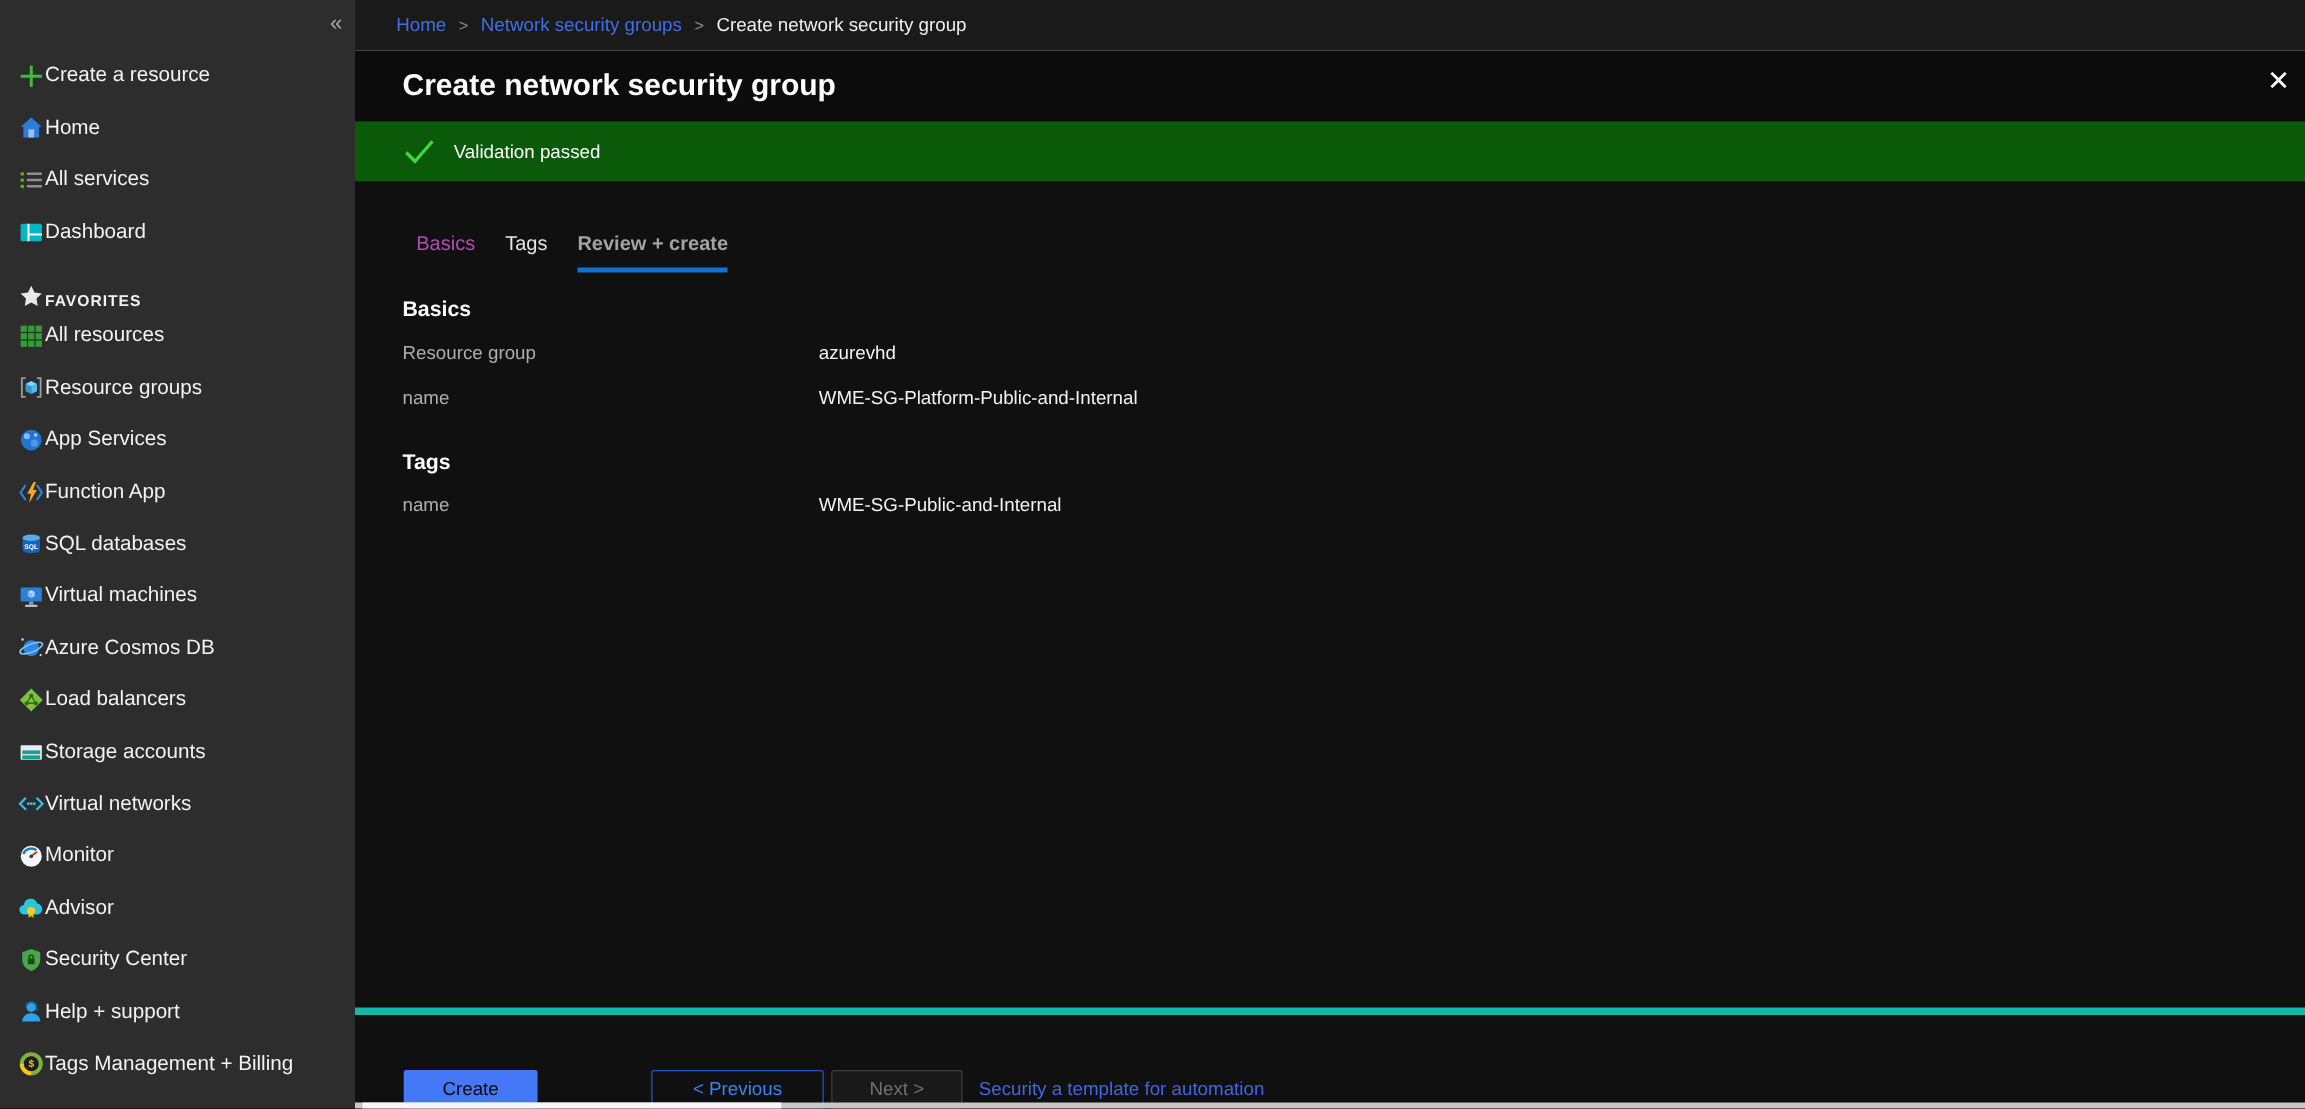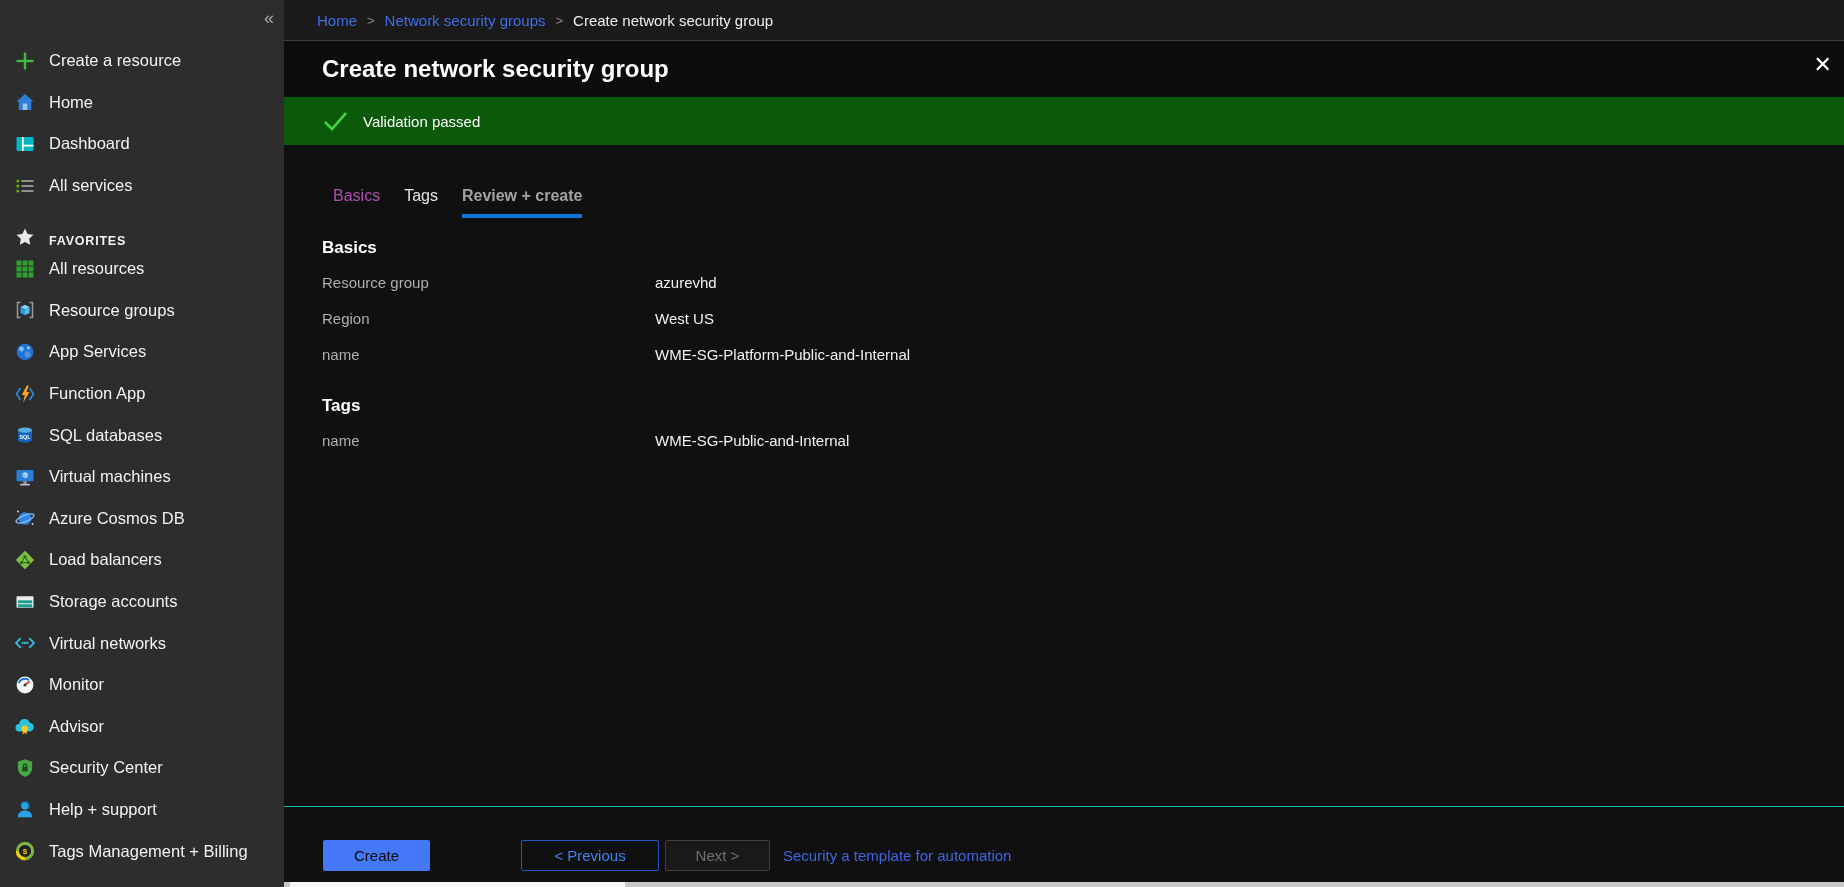--- a/index.html
+++ b/index.html
@@ -5,21 +5,21 @@
   html,body { margin:0; padding:0; background:#000; }
   .app {
     position:relative; width:1844px; height:887px; overflow:hidden;
     background:#101010; font-family:"Liberation Sans", sans-serif;
     -webkit-font-smoothing:antialiased;
   }
   
   .sidebar { position:absolute; left:0; top:0; width:284px; height:887px; background:#2D2D2D; }
   .collapse { position:absolute; top:8px; right:10px; color:#A8A8A8; font-size:18px; cursor:pointer; }
   .nav { padding-top:40px; }
-  .nav-item { height:41.6px; display:flex; align-items:center; padding-left:14px; gap:13px;
+  .nav-item { height:41.6px; display:flex; align-items:center; padding-left:14px; 
               color:#F2F2F2; font-size:16.5px; cursor:pointer; white-space:nowrap; }
   .ic { width:22px; height:22px; flex:0 0 22px; display:flex; align-items:center; justify-content:center; }
   .nav-item.fav-header { font-size:12.5px; font-weight:bold; letter-spacing:0.8px;align-items:flex-end; }
   
   .main { position:absolute; left:284px; top:0; right:0; bottom:0; background:#101010; }
   .crumbbar { height:40px; background:#1A1A1A; border-bottom:1px solid #3F3F3F;
               display:flex; align-items:center; padding-left:33px; font-size:15px; gap:10px; }
   .crumb-link { color:#3E6FE8; cursor:pointer; }
   .crumb-sep { color:#8A8A8A; font-size:13px; padding-top:1px; }
   .crumb-current { color:#EFEFEF; }
@@ -37,22 +37,22 @@
   .tab.visited { color:#B14FB1; }
   .tab.active { color:#a3a3a3; font-weight:600; border-bottom-color:#1272D4; }
   .review { padding-left:38px; }
   .sec-heading { color:#FFFFFF; font-size:17px; font-weight:600; margin:20px 0 6px 0; }
   .sec-heading.second { margin-top:24px; }
   .row { display:flex; height:36px; align-items:center; font-size:15px; }
   .row .lbl { width:333px; color:#AFAFAF; flex:0 0 333px; }
   .row .val { color:#F2F2F2; }
   
   .footer { position:absolute; bottom:0; left:0; right:0; height:81px; box-sizing:border-box;
-            border-top:1px solid #14b8a6; background:#101010;
-            display:flex; align-items:center; padding:16px 0 0 39px; }
+            border-top:6px solid #14b8a6; background:#101010;
+            display:flex; align-items:flex-end; padding:16px 0 0 39px; }
   .btn { height:31px; box-sizing:border-box; font-size:15px; font-family:inherit;
          border-radius:2px; display:flex; align-items:center; justify-content:center; cursor:pointer; }
   .btn-create { width:107px; background:#4478F7; color:#0A0A0A; border:none; margin-right:91px; }
   .btn-prev { width:138px; background:transparent; color:#3b82f6; border:1px solid #2A52C8; margin-right:6px; }
   .btn-next { width:105px; background:#191919; color:#707070; border:1px solid #3E3E3E; margin-right:13px; }
   .dl-link { color:#3E66E3; font-size:15px; line-height:31px; cursor:pointer; }
   .hscroll { position:absolute; bottom:0; left:0; right:0; height:5px; background:#C8C8C8; }
   .hthumb { position:absolute; left:6px; top:0; width:335px; height:5px; background:#F7F7F7; }
 </style>
 </head>
@@ -80,37 +80,37 @@
               <path d="M11 3L2.5 10.5h2.2V19h12.6v-8.5h2.2z" fill="#2E7CD9"></path>
               <rect x="8.7" y="12.5" width="4.6" height="6.5" fill="#9CC3EE"></rect>
             </svg>
         </span>
         <span>Home</span>
       </div>
 
       <div class="nav-item">
         <span class="ic">
           <svg width="22" height="22" viewBox="0 0 22 22">
-              <rect x="2.5" y="4" width="17" height="14" rx="1.2" fill="#00B7C3"></rect>
-              <path d="M8.8 4v14M8.8 12.6h10.7" stroke="#FFFFFF" stroke-width="1.6" fill="none"></path>
-            </svg>
-        </span>
-        <span>Dashboard</span>
-      </div>
-
-      <div class="nav-item">
-        <span class="ic">
-          <svg width="22" height="22" viewBox="0 0 22 22">
               <circle cx="3.8" cy="6" r="1.5" fill="#5DB300"></circle>
               <circle cx="3.8" cy="11" r="1.5" fill="#5DB300"></circle>
               <circle cx="3.8" cy="16" r="1.5" fill="#5DB300"></circle>
               <path d="M7.5 6h12M7.5 11h12M7.5 16h12" stroke="#8F8F8F" stroke-width="2"></path>
             </svg>
         </span>
         <span>All services</span>
+      </div>
+
+      <div class="nav-item">
+        <span class="ic">
+          <svg width="22" height="22" viewBox="0 0 22 22">
+              <rect x="2.5" y="4" width="17" height="14" rx="1.2" fill="#00B7C3"></rect>
+              <path d="M8.8 4v14M8.8 12.6h10.7" stroke="#FFFFFF" stroke-width="1.6" fill="none"></path>
+            </svg>
+        </span>
+        <span>Dashboard</span>
       </div>
 
       <div class="nav-item fav-header">
         <span class="ic">
           <svg width="22" height="22" viewBox="0 0 22 22">
               <path d="M11 2.5l2.6 5.4 5.9.8-4.3 4.1 1 5.9-5.2-2.8-5.2 2.8 1-5.9L2.5 8.7l5.9-.8z" fill="#E8E8E8"></path>
             </svg>
         </span>
         <span>FAVORITES</span>
       </div>
@@ -339,24 +339,20 @@
 
       <div class="review">
 
         <div class="sec-heading">Basics</div>
 
         <div class="row">
           <span class="lbl">Resource group</span>
           <span class="val">azurevhd</span>
         </div>
         <div class="row">
-          <span class="lbl">Region</span>
-          <span class="val">West US</span>
-        </div>
-        <div class="row">
           <span class="lbl">name</span>
           <span class="val">WME-SG-Platform-Public-and-Internal</span>
         </div>
 
         <div class="sec-heading second">Tags</div>
 
         <div class="row">
           <span class="lbl">name</span>
           <span class="val">WME-SG-Public-and-Internal</span>
         </div>

